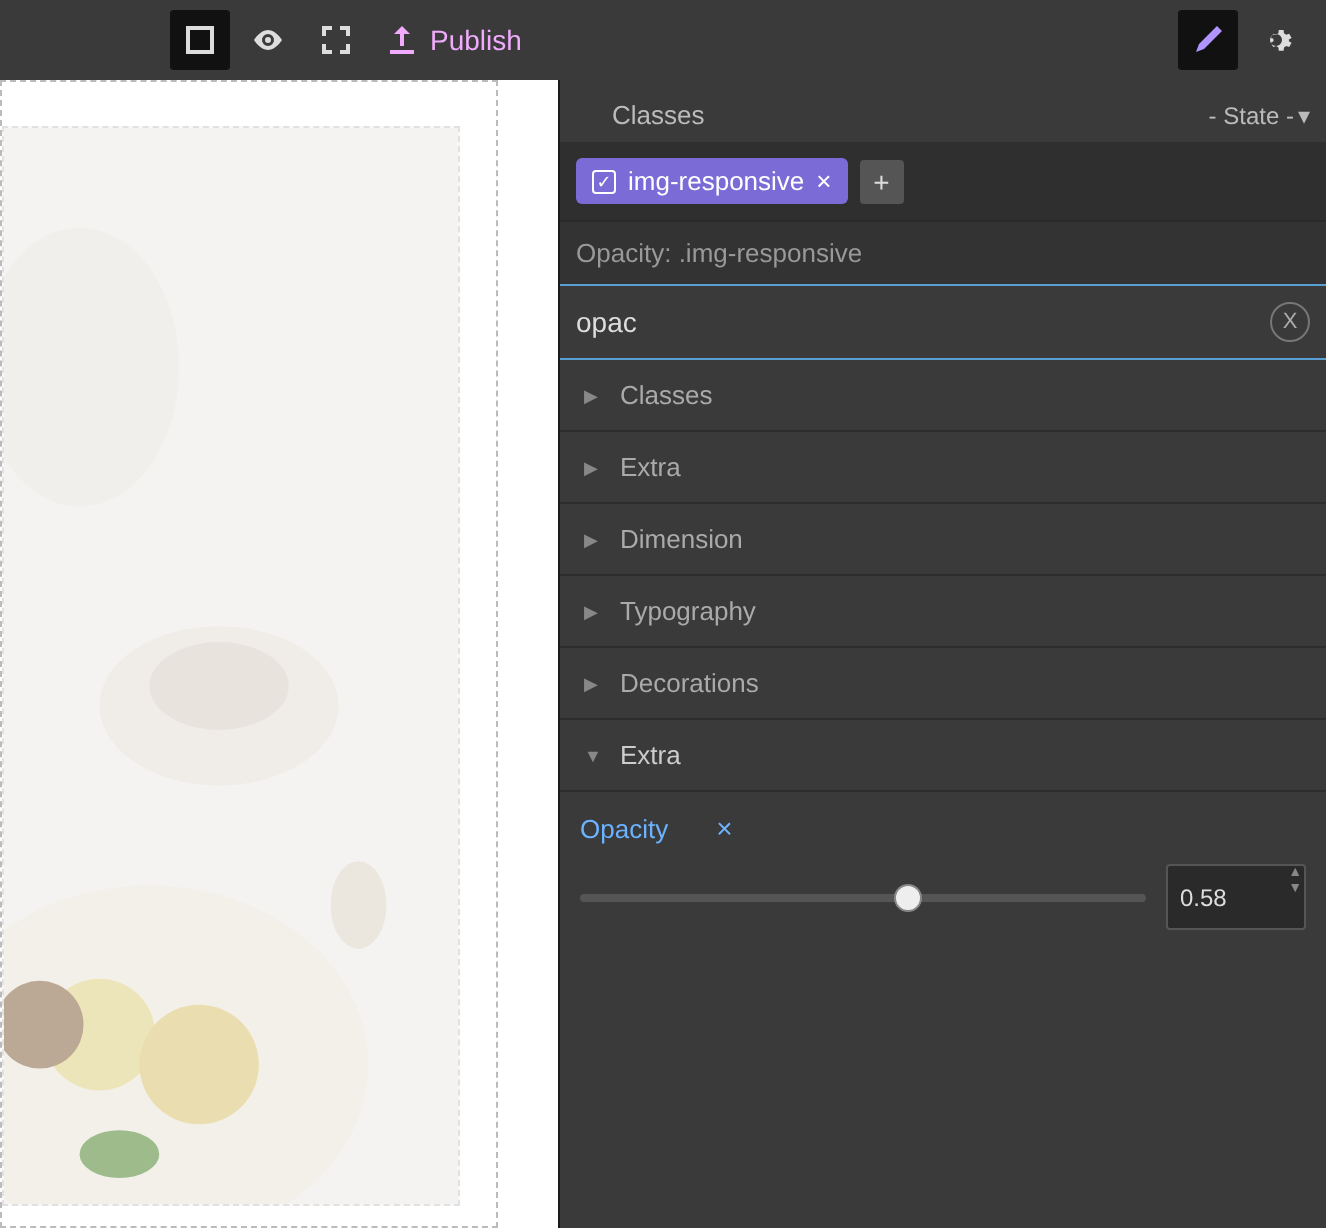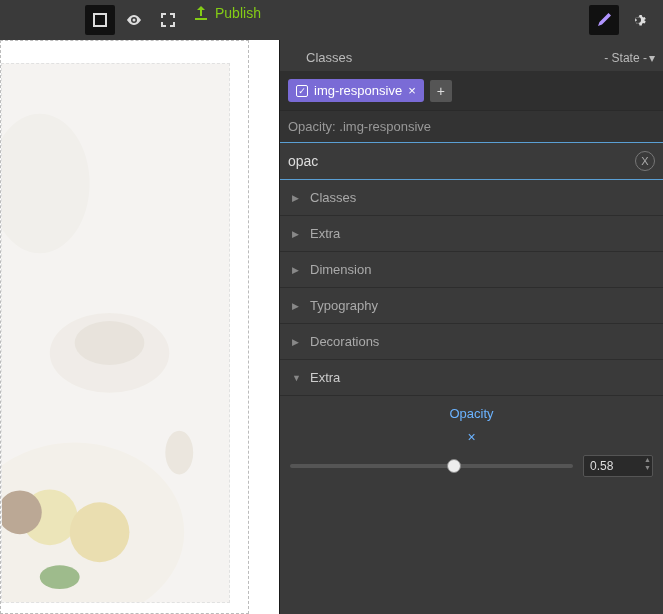--- a/index.html
+++ b/index.html
@@ -4,21 +4,21 @@
 <style>
 * { margin: 0; padding: 0; box-sizing: border-box; font-family: -apple-system, BlinkMacSystemFont, "Segoe UI", Arial, sans-serif; }
 body { background: #333; color: #ccc; font-size: 13px; width: 663px; height: 614px; overflow: hidden; display: flex; flex-direction: column; }
 .toolbar { height: 40px; background: #3a3a3a; display: flex; align-items: center; padding: 0 10px; }
 .toolbar-left { display: flex; align-items: center; gap: 4px; margin-left: 75px; }
 .toolbar-right { display: flex; align-items: center; gap: 4px; margin-left: auto; }
 .tb-btn { width: 30px; height: 30px; display: flex; align-items: center; justify-content: center; cursor: pointer; border-radius: 2px; color: #ddd; }
 .tb-btn.active { background: #111; }
 .tb-btn.accent { background: #111; color: #b195ff; }
 .tb-btn svg { width: 16px; height: 16px; fill: currentColor; }
-.publish-btn { display: flex; gap: 6px; color: #84cc16; cursor: pointer; padding: 0 6px; height: 30px; font-size: 14px; }
+.publish-btn { display: flex; align-items: center; gap: 6px; color: #f0abfc; cursor: pointer; padding: 0 6px; height: 30px; font-size: 14px; }
 .publish-btn svg { width: 16px; height: 16px; fill: currentColor; }
 .main { flex: 1; display: flex; overflow: hidden; }
 .canvas { width: 280px; background: #fff; position: relative; border-right: 1px solid #1a1a1a; }
 .canvas-inner { position: absolute; top: 0; left: 0; right: 30px; bottom: 0; border: 1px dashed #bbb; background: #fff; }
 .img-wrap { position: absolute; top: 22px; left: 0; right: 18px; bottom: 10px; border: 1px dashed #ccc; background: #f5f3f0; opacity: 0.58; overflow: hidden; }
 .panel { flex: 1; background: #3a3a3a; display: flex; flex-direction: column; overflow: hidden; }
 .classes-row { display: flex; align-items: center; padding: 10px 8px 6px; margin-left: 18px; }
 .classes-label { flex: 1; color: #bbb; font-size: 13px; }
 .state-dd { color: #bbb; font-size: 12px; display: flex; align-items: flex-start; gap: 2px; cursor: pointer; }
 .tag-row { display: flex; align-items: center; gap: 6px; padding: 0 8px 8px; background: #2f2f2f; padding-top: 8px; }
@@ -27,26 +27,26 @@
 .class-tag .x { cursor: pointer; font-size: 13px; }
 .add-btn { width: 22px; height: 22px; background: #555; display: flex; align-items: center; justify-content: center; border-radius: 2px; cursor: pointer; color: #ddd; font-size: 14px; }
 .selected-row { padding: 8px 8px; color: #999; font-size: 13px; border-top: 1px solid #2a2a2a; background: #333; }
 .search-row { display: flex; align-items: center; border-top: 1px solid #5a9fd4; border-bottom: 1px solid #5a9fd4; background: #3a3a3a; }
 .search-input { flex: 1; background: transparent; border: none; outline: none; color: #ddd; padding: 10px 8px; font-size: 14px; }
 .search-clear { width: 20px; height: 20px; border: 1px solid #777; border-radius: 50%; display: flex; align-items: center; justify-content: center; margin-right: 8px; cursor: pointer; color: #aaa; font-size: 11px; }
 .sector { display: flex; align-items: center; padding: 10px 12px; border-bottom: 1px solid #2d2d2d; background: #3a3a3a; cursor: pointer; color: #aaa; font-size: 13px; }
 .sector .caret { width: 8px; margin-right: 10px; color: #888; font-size: 9px; }
 .sector.open { color: #ccc; }
 .prop { padding: 10px 10px; }
-.prop-label { color: #6bb3ff; font-size: 13px; display: flex; align-items: center; gap: 8px; flex-direction: column; }
+.prop-label { color: #6bb3ff; font-size: 13px; display: flex; align-items: center; gap: 24px; }
 .prop-label .rm { color: #6bb3ff; cursor: pointer; font-size: 14px; }
 .slider-row { display: flex; align-items: center; gap: 10px; margin-top: 10px; }
 .slider-track { flex: 1; height: 4px; background: #555; position: relative; border-radius: 2px; }
 .slider-thumb { width: 14px; height: 14px; background: #eee; border: 1px solid #888; border-radius: 50%; position: absolute; top: -5px; transform: translateX(-50%); cursor: pointer; }
-.num-input { width: 70px; height: 22px; background: #2a2a2a; border: 1px solid #555; color: #ddd; padding: 2px 14px 2px 6px; font-size: 12px; border-radius: 2px; position: relative; }
+.num-input { width: 70px; height: 33px; background: #2a2a2a; border: 1px solid #555; color: #ddd; padding: 2px 14px 2px 6px; font-size: 12px; border-radius: 2px; position: relative; }
 .num-wrap { position: relative; display: flex; }
 .spinner { position: absolute; right: 2px; top: 1px; display: flex; flex-direction: column; font-size: 7px; color: #888; line-height: 8px; }
 .spinner div { cursor: pointer; }
 </style>
 </head>
 <body>
 
 <div class="toolbar">
   <div class="toolbar-left">
     <div class="tb-btn active">

